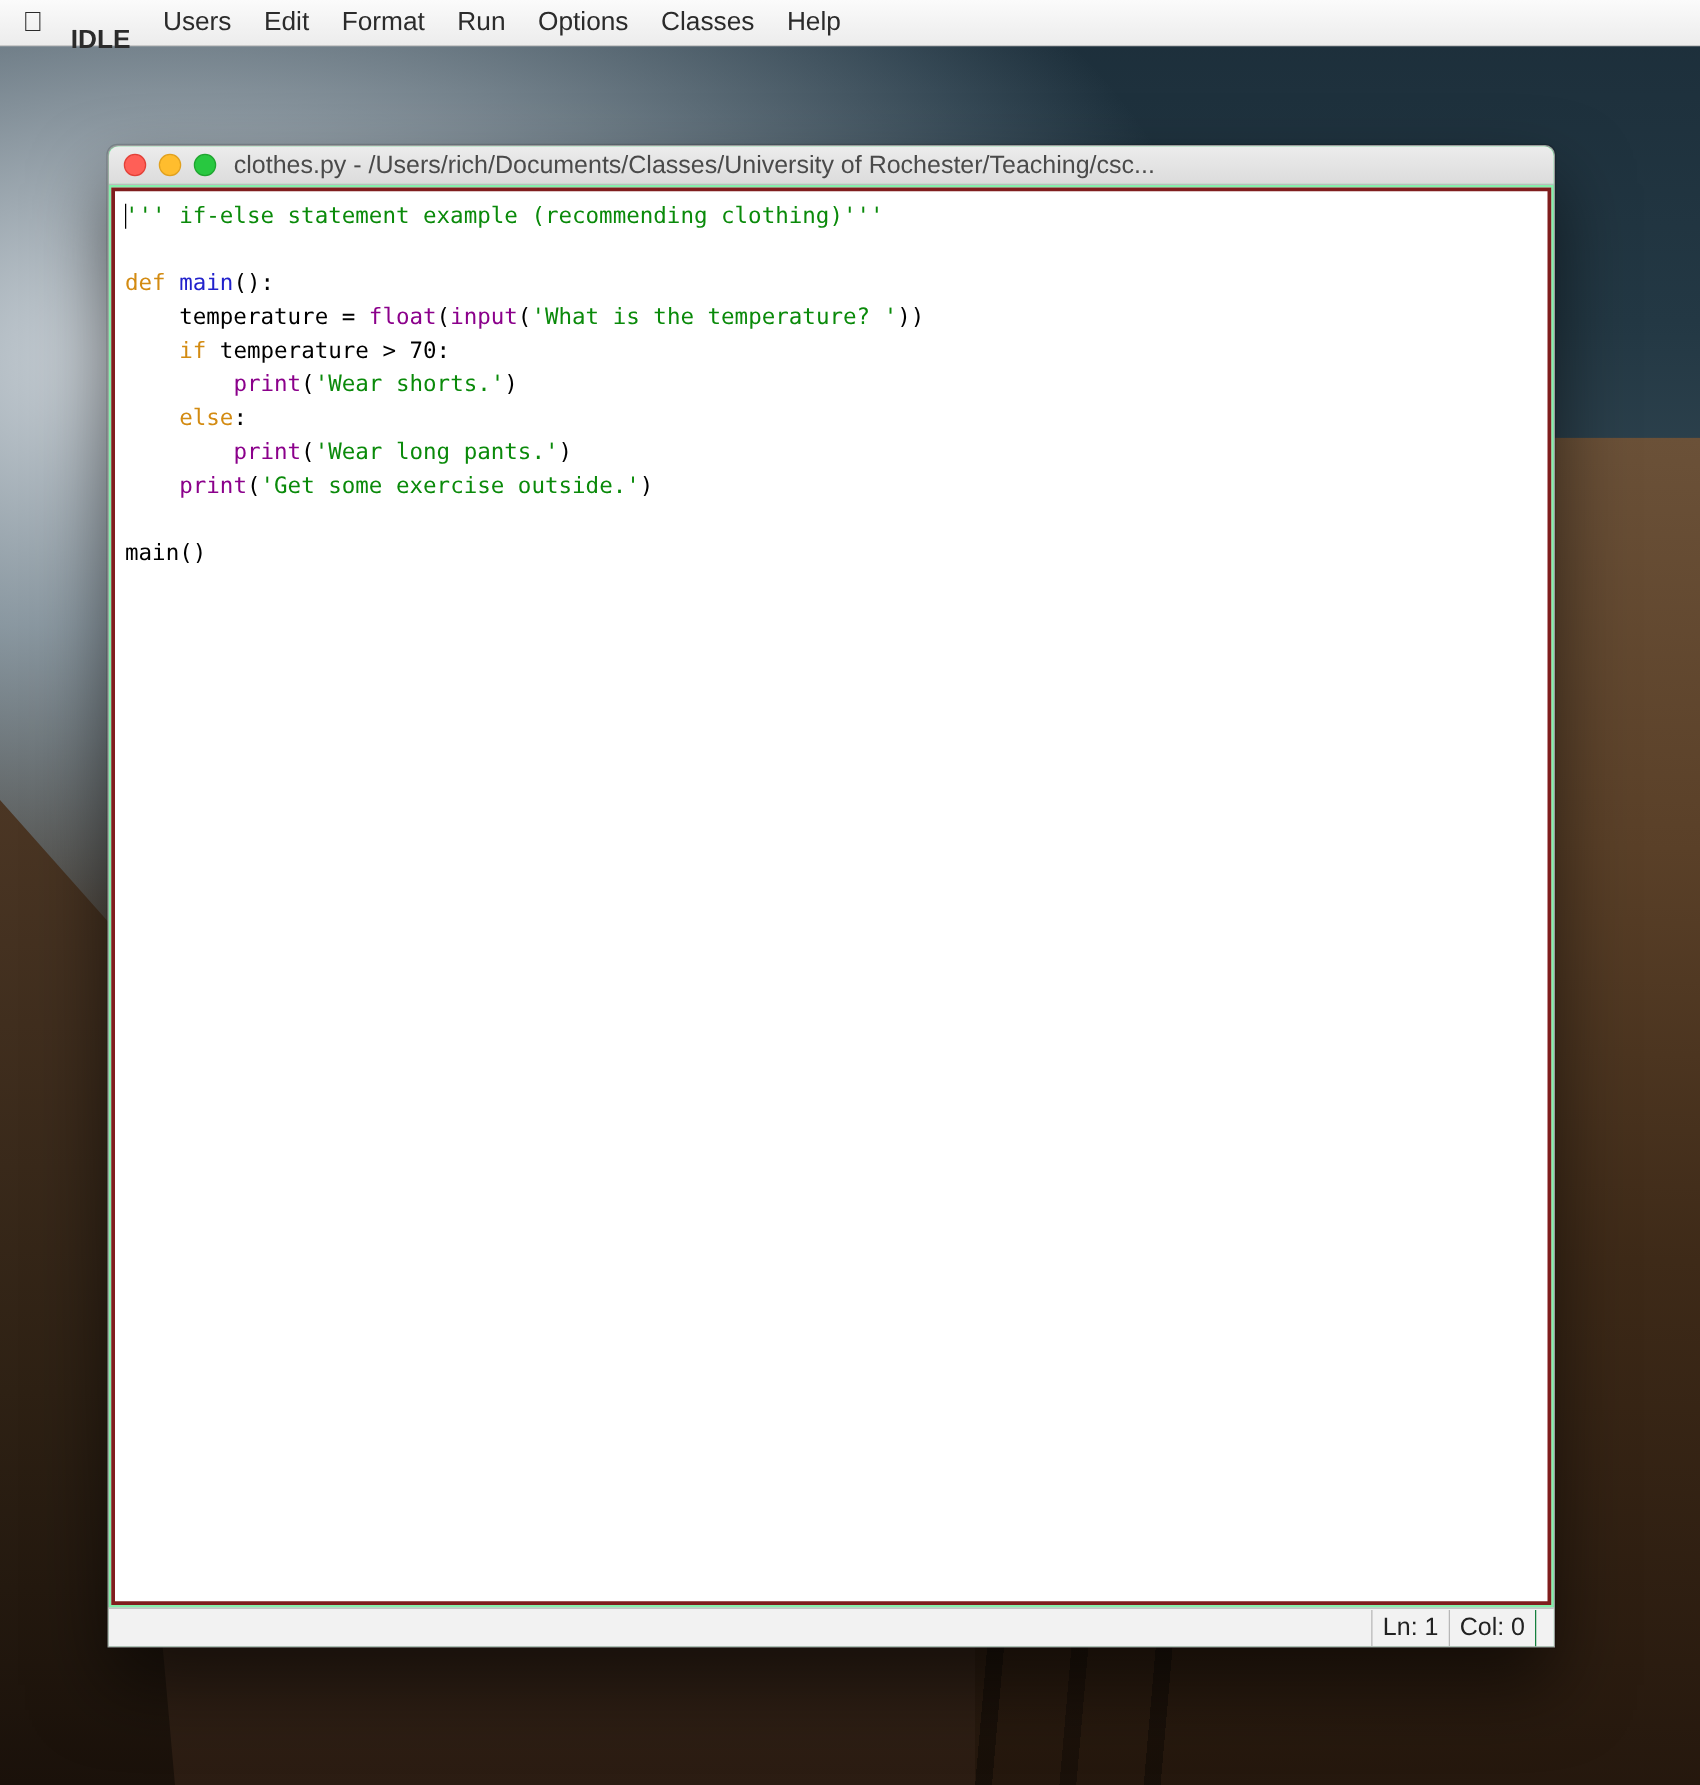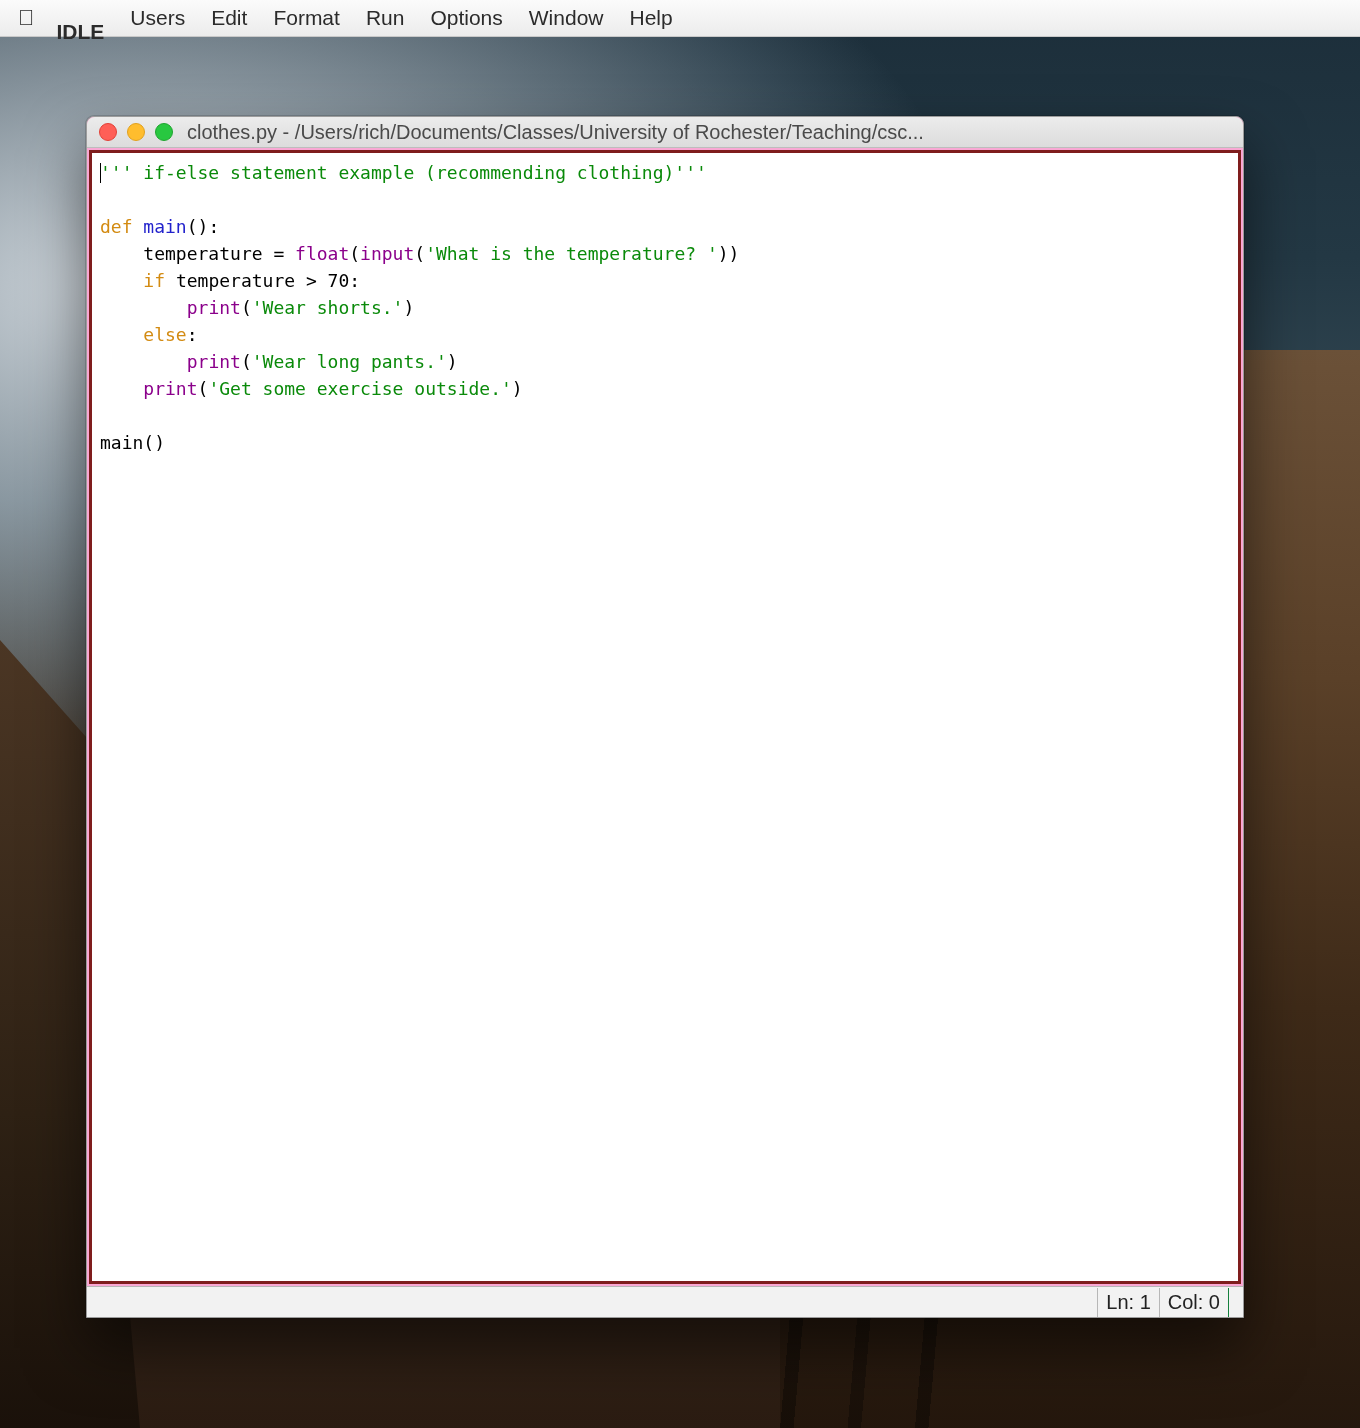--- a/index.html
+++ b/index.html
@@ -24,21 +24,21 @@
   
   .menubar{position:absolute;top:0;left:0;right:0;height:36px;
     background:linear-gradient(#fbfbfb,#ececec);border-bottom:1px solid #c9c9c9;
     display:flex;align-items:center;padding:0 18px;font-size:21px;color:#2b2b2b;z-index:10;}
   .menubar .apple{font-size:22px;margin-right:22px;}
   .menubar .item{margin-right:26px;cursor:default;}
   .menubar .app{font-weight:700;margin-top:28px;}
 
   
   .window{position:absolute;left:86px;top:116px;width:1156px;height:1200px;
-    background:#f9a8d4;border:1px solid #9c9c9c;border-radius:8px 8px 0 0;
+    background:#86efac;border:1px solid #9c9c9c;border-radius:8px 8px 0 0;
     box-shadow:0 30px 60px rgba(0,0,0,.55),0 0 0 1px rgba(0,0,0,.15);z-index:5;
     display:flex;flex-direction:column;}
   .titlebar{height:30px;background:linear-gradient(#ececec,#dcdcdc);
     border-bottom:1px solid #bdbdbd;border-radius:8px 8px 0 0;
     display:flex;align-items:center;padding:0 12px;}
   .traffic{display:flex;gap:10px;margin-right:14px;}
   .tl{width:16px;height:16px;border-radius:50%;}
   .tl.red{background:#ff5f57;border:1px solid #e24037;}
   .tl.yel{background:#ffbd2e;border:1px solid #e1a11e;}
   .tl.grn{background:#28c840;border:1px solid #1fa52f;}
@@ -70,21 +70,21 @@
 </div>
 
 <div class="menubar">
   <span class="apple"></span>
   <span class="item app">IDLE</span>
   <span class="item">Users</span>
   <span class="item">Edit</span>
   <span class="item">Format</span>
   <span class="item">Run</span>
   <span class="item">Options</span>
-  <span class="item">Window</span>
+  <span class="item">Classes</span>
   <span class="item">Help</span>
 </div>
 
 <div class="window">
   <div class="titlebar">
     <div class="traffic">
       <div class="tl red"></div>
       <div class="tl yel"></div>
       <div class="tl grn"></div>
     </div>

